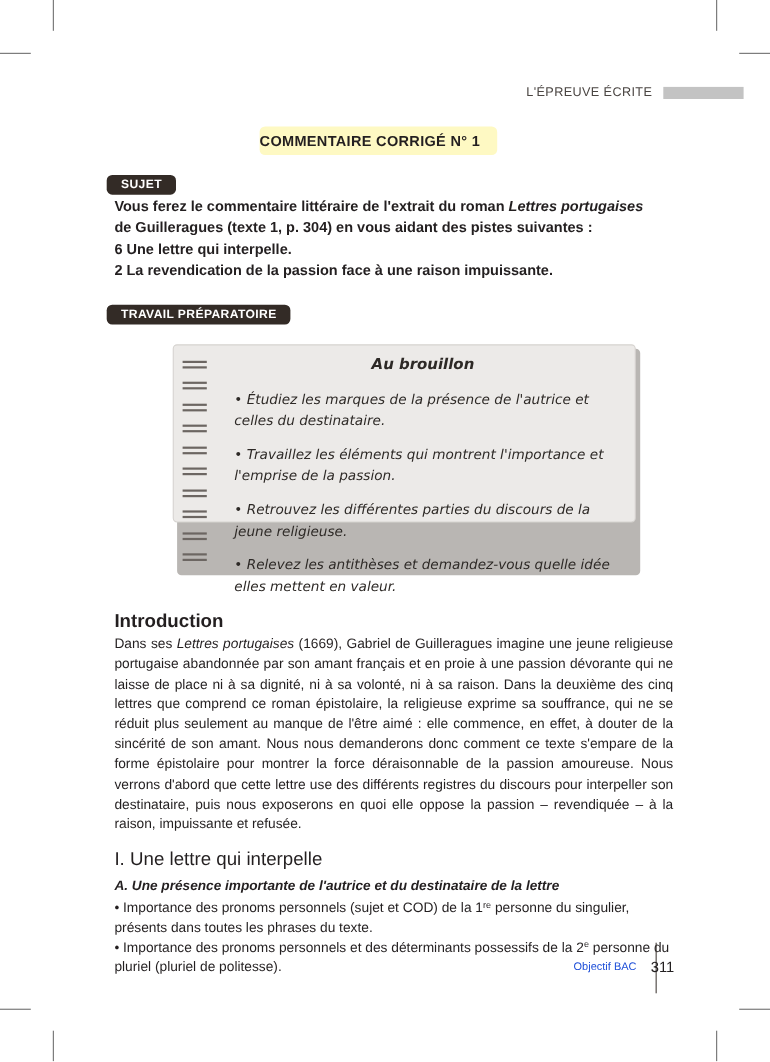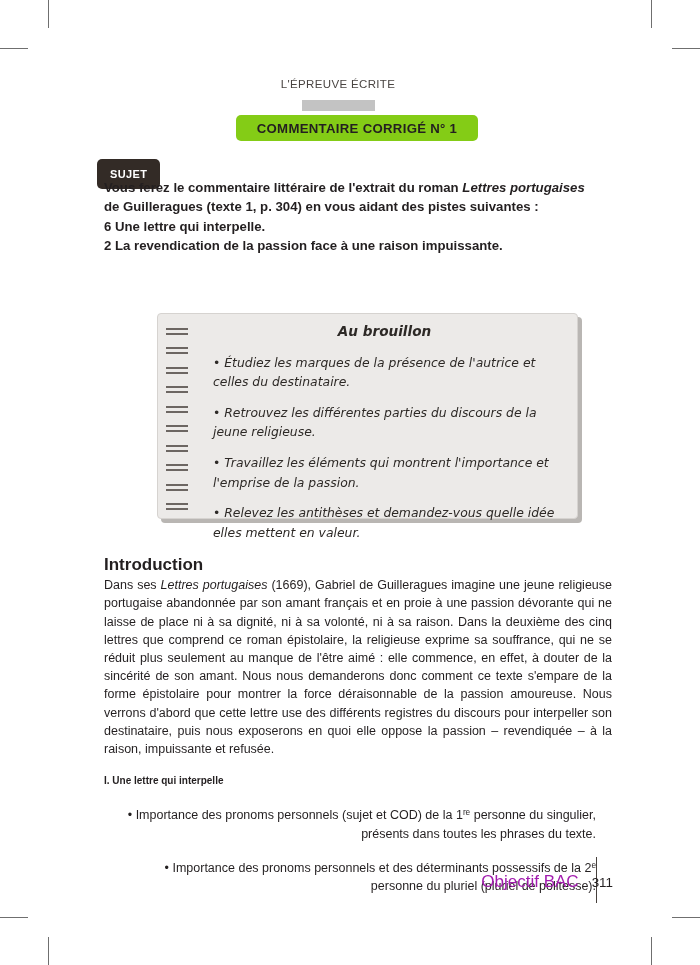--- a/index.html
+++ b/index.html
@@ -38,64 +38,62 @@
   
   .runhead {
     position: absolute;
     left: 0;
     right: 24px;
     top: 78px;
     display: flex;
     align-items: center;
     justify-content: flex-end;
     gap: 10px;
-    flex-direction: column;
   }
   .runhead-text {
     font-size: 11.5px;
     font-weight: 400;
     letter-spacing: 0.35px;
     color: #4a4542;
   }
   .runhead-bar {
     width: 73px;
     height: 11px;
     background: #c3c3c3;
   }
 
   
   .title-pill {
     position: absolute;
     left: 236px;
     top: 115px;
-    width: 242px;
+    width: 216px;
     height: 26px;
-    background: #84cc16;
+    background: #fef9c3;
     border-radius: 5px;
     display: flex;
     align-items: center;
-    justify-content: center;
   }
   .title-pill span {
     font-size: 13.2px;
     font-weight: bold;
     letter-spacing: 0.3px;
     color: #231f20;
   }
 
   
   .badge {
     position: absolute;
     background: #332b26;
     border-radius: 5px;
     display: inline-flex;
     align-items: center;
     justify-content: center;
     padding: 0 13px;
-    height: 30px;
+    height: 18px;
     color: #ffffff;
     font-size: 11px;
     font-weight: bold;
     letter-spacing: 0.35px;
     white-space: nowrap;
   }
   .badge-sujet    { left: 97px; top: 159px; }
   .badge-travail  { left: 97px; top: 277px; }
   .badge-corrige  { left: 97px; top: 536px; }
 
@@ -120,21 +118,21 @@
     width: 421px;
     height: 206px;
     background: #b9b6b3;
     border-radius: 4px;
   }
   .brouillon {
     position: absolute;
     left: 157px;
     top: 313px;
     width: 421px;
-    height: 206px;
+    height: 162px;
     background: #eceae8;
     border: 1px solid #d6d3d0;
     border-radius: 4px;
     box-sizing: border-box;
   }
   .rings {
     position: absolute;
     left: 8px;
     top: 14px;
     width: 24px;
@@ -185,54 +183,53 @@
     font-size: 17px;
     margin: 0 0 2px 0;
   }
   .c-para {
     margin: 0;
     text-align: justify;
     text-justify: inter-word;
   }
   .c-para em { font-style: italic; }
   .c-h1 {
-    font-weight: bold;
-    font-size: 10px;
+    font-weight: normal;
+    font-size: 17px;
     margin: 14px 0 6px 0;
   }
   .c-h2 {
     font-weight: bold;
     font-style: italic;
     font-size: 12.4px;
     margin: 0 0 1px 0;
   }
   .c-bullet {
-    margin: 16px;
-    text-align: right;
+    margin: 0;
   }
   sup {
     font-size: 0.66em;
     vertical-align: 0.45em;
     line-height: 0;
   }
 
   
   .footer {
     position: absolute;
     left: 0;
     right: 87px;
     top: 872px;
     display: flex;
     align-items: center;
     justify-content: flex-end;
     gap: 13px;
   }
   .footer-label {
-    font-size: 17px;
-    color: #a21caf;
+    font-size: 10px;
+    color: #1d4ed8;
   }
   .footer-rule {
     width: 1px;
     height: 46px;
     background: #46403c;
     position: absolute;
     left: 596px;
     top: 857px;
   }
   .footer-page {
@@ -265,50 +262,52 @@
   </div>
 
   <div class="badge badge-sujet">SUJET</div>
   <div class="sujet-body">
     <span>Vous ferez le commentaire littéraire de l'extrait du roman </span><em>Lettres portugaises</em><br>
     <span>de Guilleragues (texte 1, p. 304) en vous aidant des pistes suivantes :</span><br>
     <span>6 Une lettre qui interpelle.</span><br>
     <span>2 La revendication de la passion face à une raison impuissante.</span>
   </div>
 
+  <div class="badge badge-travail">TRAVAIL PRÉPARATOIRE</div>
 
   <div class="brouillon-shadow"></div>
   <div class="brouillon">
     <div class="rings">
       <div class="ring"></div>
       <div class="ring"></div>
       <div class="ring"></div>
       <div class="ring"></div>
       <div class="ring"></div>
       <div class="ring"></div>
       <div class="ring"></div>
       <div class="ring"></div>
       <div class="ring"></div>
       <div class="ring"></div>
     </div>
     <div class="brouillon-inner">
       <div class="brouillon-title">Au brouillon</div>
       <p class="brouillon-item">• Étudiez les marques de la présence de l'autrice et celles du destinataire.</p>
+      <p class="brouillon-item">• Travaillez les éléments qui montrent l'importance et l'emprise de la passion.</p>
       <p class="brouillon-item">• Retrouvez les différentes parties du discours de la jeune religieuse.</p>
-      <p class="brouillon-item">• Travaillez les éléments qui montrent l'importance et l'emprise de la passion.</p>
       <p class="brouillon-item">• Relevez les antithèses et demandez-vous quelle idée elles mettent en valeur.</p>
     </div>
   </div>
 
 
   <div class="corrige-body">
     <p class="c-head">Introduction</p>
     <p class="c-para"><span>Dans ses </span><em>Lettres portugaises</em><span> (1669), Gabriel de Guilleragues imagine une jeune religieuse portugaise abandonnée par son amant français et en proie à une passion dévorante qui ne laisse de place ni à sa dignité, ni à sa volonté, ni à sa raison. Dans la deuxième des cinq lettres que comprend ce roman épistolaire, la religieuse exprime sa souffrance, qui ne se réduit plus seulement au manque de l'être aimé : elle commence, en effet, à douter de la sincérité de son amant. Nous nous demanderons donc comment ce texte s'empare de la forme épistolaire pour montrer la force déraisonnable de la passion amoureuse. Nous verrons d'abord que cette lettre use des différents registres du discours pour interpeller son destinataire, puis nous exposerons en quoi elle oppose la passion – revendiquée – à la raison, impuissante et refusée.</span></p>
 
     <p class="c-h1">I. Une lettre qui interpelle</p>
+    <p class="c-h2">A. Une présence importante de l'autrice et du destinataire de la lettre</p>
 
     <p class="c-bullet"><span>• Importance des pronoms personnels (sujet et COD) de la 1</span><sup>re</sup><span> personne du singulier, présents dans toutes les phrases du texte.</span></p>
     <p class="c-bullet"><span>• Importance des pronoms personnels et des déterminants possessifs de la 2</span><sup>e</sup><span> personne du pluriel (pluriel de politesse).</span></p>
   </div>
 
   <div class="footer-rule"></div>
   <div class="footer">
     <div class="footer-label">Objectif BAC</div>
     <div class="footer-page">311</div>
   </div>

